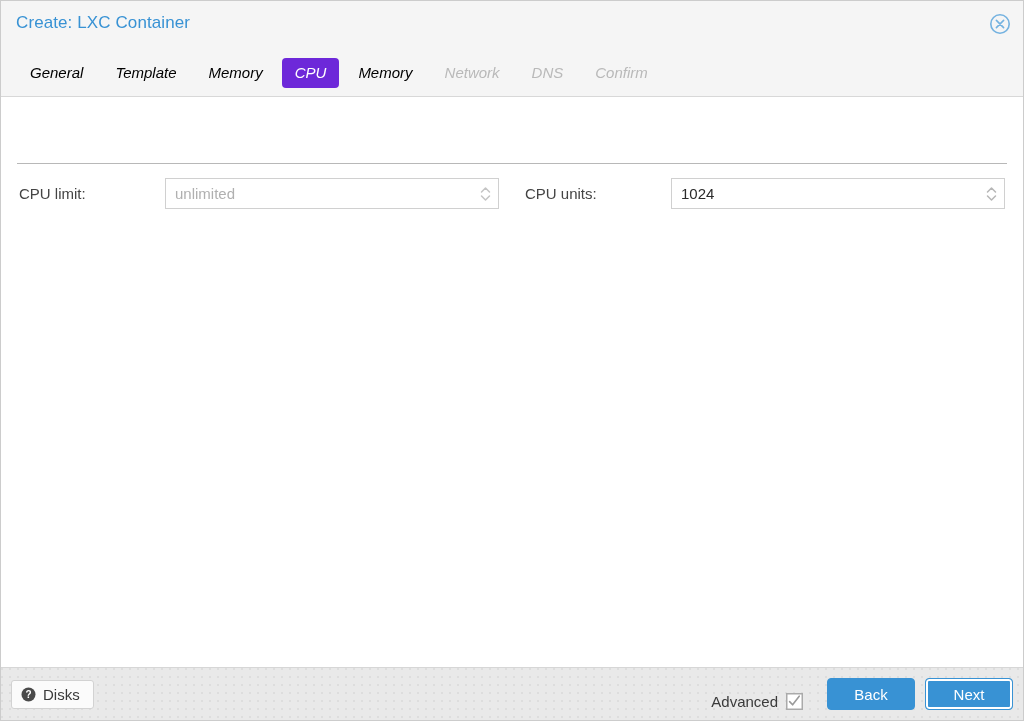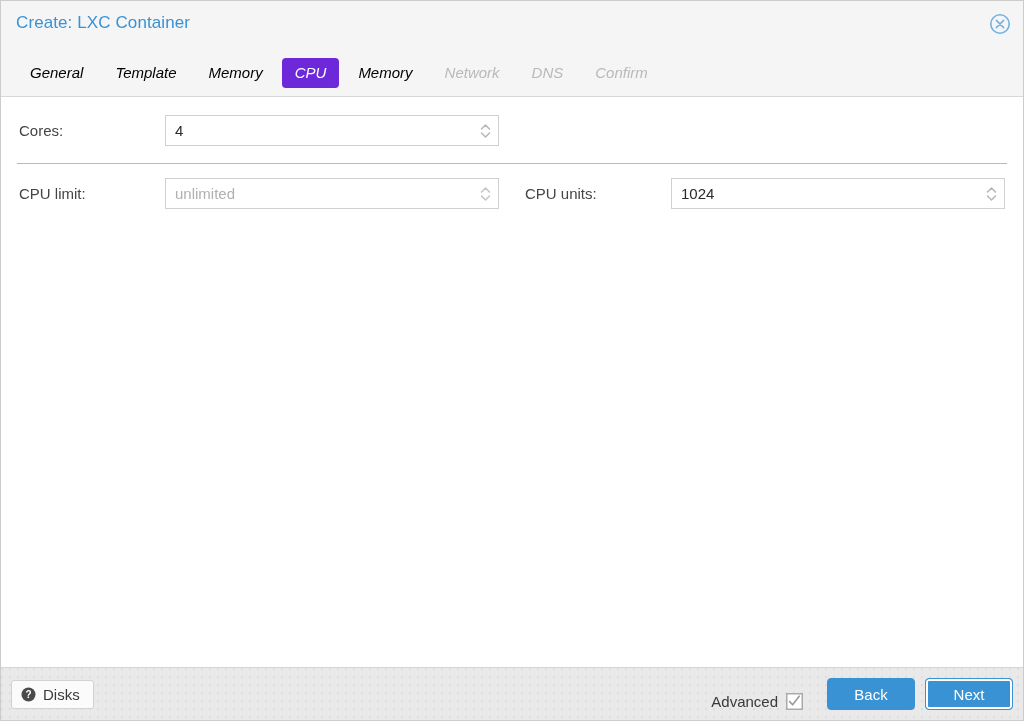--- a/index.html
+++ b/index.html
@@ -267,34 +267,20 @@
     <div class="tab">Memory</div>
     <div class="tab active">CPU</div>
     <div class="tab">Memory</div>
     <div class="tab disabled">Network</div>
     <div class="tab disabled">DNS</div>
     <div class="tab disabled">Confirm</div>
   </div>
 
   <div class="body">
 
-    <div class="form-row row-cores">
-      <div class="field field-col-left">
-        <div class="field-label">Cores:</div>
-        <div class="input-wrap">
-          <input type="text" value="4" style="">
-          <div class="spinner">
-            <svg width="13" height="22" viewBox="0 0 13 22">
-              <path d="M2.5 9 L6.5 5 L10.5 9" fill="none" stroke="#b6b6b6" stroke-width="1.5" stroke-linecap="round" stroke-linejoin="round"></path>
-              <path d="M2.5 13 L6.5 17 L10.5 13" fill="none" stroke="#b6b6b6" stroke-width="1.5" stroke-linecap="round" stroke-linejoin="round"></path>
-            </svg>
-          </div>
-        </div>
-      </div>
-    </div>
 
     <div class="divider"></div>
 
     <div class="form-row row-limits">
 
       <div class="field field-col-left">
         <div class="field-label">CPU limit:</div>
         <div class="input-wrap">
           <input type="text" placeholder="unlimited" style="">
           <div class="spinner">

